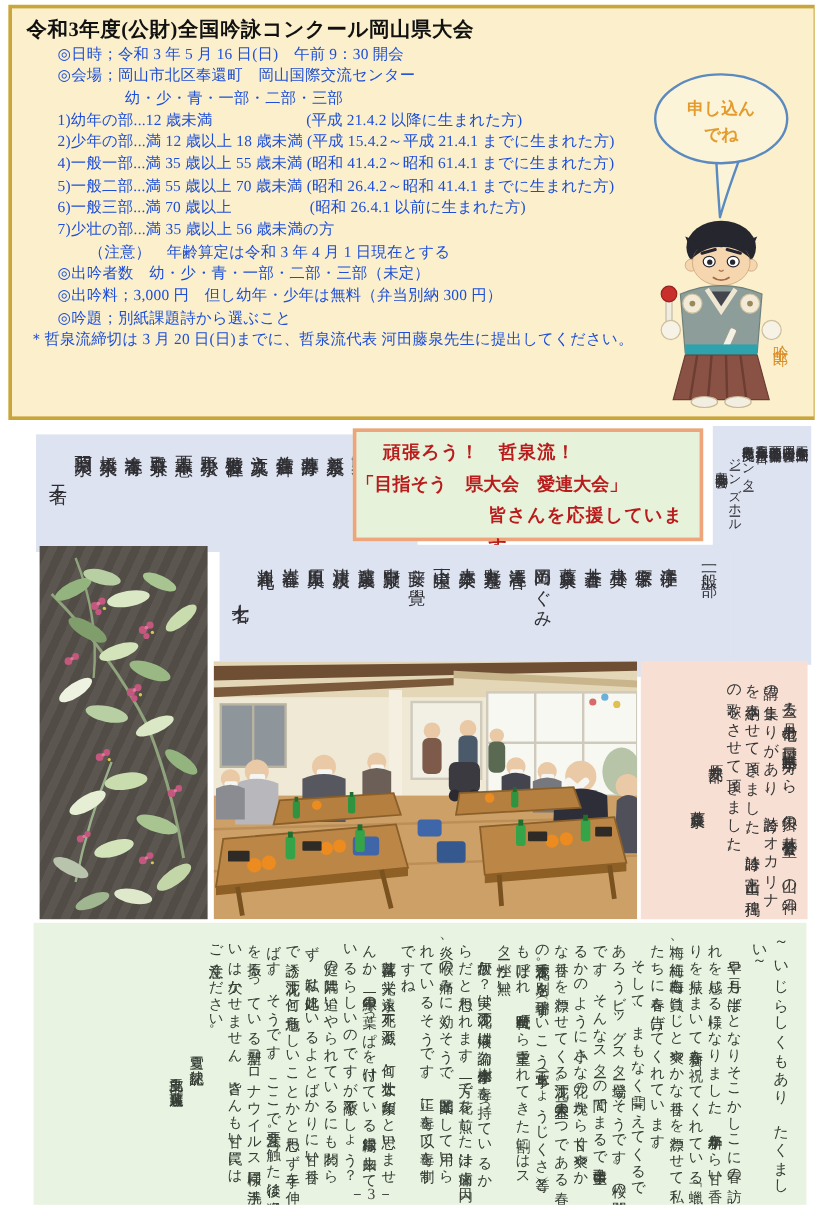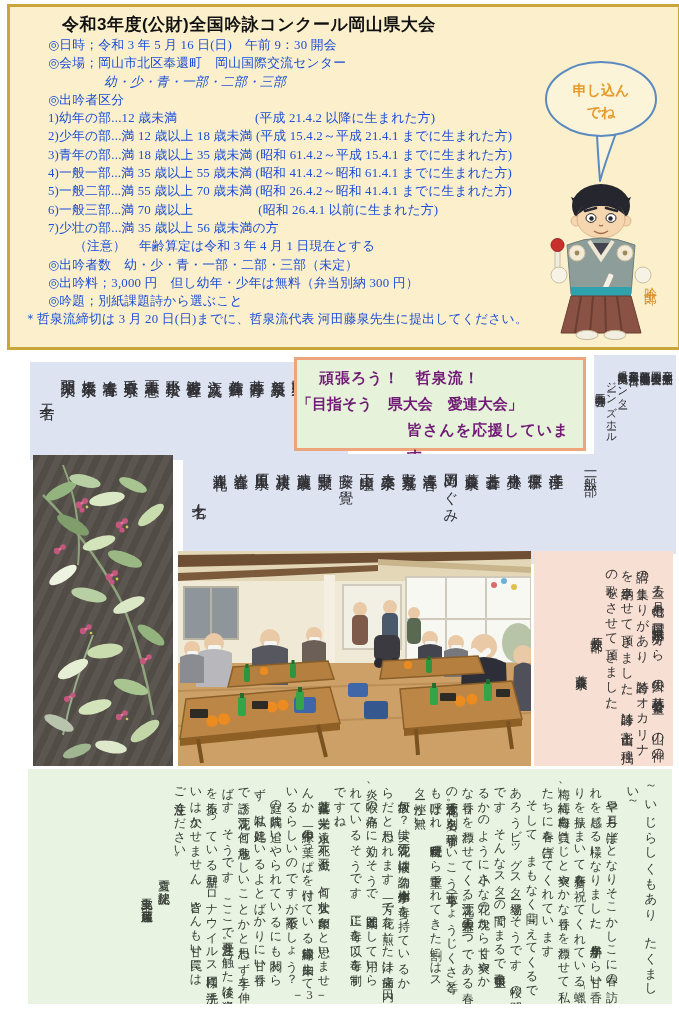--- a/index.html
+++ b/index.html
@@ -6,28 +6,28 @@
   .page{
     position:relative;width:679px;height:1024px;background:#ffffff;overflow:hidden;
     font-family:"Liberation Serif","DejaVu Serif",serif;color:#222;
   }
   
   .topbox{
     position:absolute;left:7px;top:4px;width:656px;height:334px;
     background:#fbf0cb;border:3px solid #c9a53b;padding:6px 0 0 12px;
   }
   .topbox .title{
-    font-family:Liberation Sans, sans-serif;
-    font-weight:bold;font-size:17px;color:#111;letter-spacing:0.5px;margin-left:40px;
+    font-family:Liberation Serif, serif;
+    font-weight:bold;font-size:17px;color:#111;letter-spacing:0.5px;
   }
   .tline{font-size:12.8px;line-height:18.3px;white-space:nowrap;color:#1d4ed8;letter-spacing:0.2px;}
   .i0{padding-left:2px;}
   .i1{padding-left:26px;}
   .i2{padding-left:52px;}
-  .i3{padding-left:82px;font-style:italic;}
+  .i3{padding-left:82px;}
   
   .mascot{position:absolute;right:17px;top:52px;width:118px;height:282px;}
   .mascot-label{
     position:absolute;right:2px;top:218px;writing-mode:vertical-rl;
     font-size:13px;color:#d98d2a;letter-spacing:2px;
   }
   
   .vblock{
     position:absolute;background:#dde3f1;
     writing-mode:vertical-rl;text-orientation:mixed;color:#2f2f33;
@@ -41,21 +41,21 @@
   .general div{font-size:14.5px;line-height:21px;letter-spacing:1px;}
   .general .vheader{font-size:13.5px;margin-left:14px;padding-top:2px;letter-spacing:3px;}
   .general .vcount{padding-top:30px;}
   .eventblock{left:594px;top:355px;width:79px;height:191px;padding:8px 3px 0 0;}
   .eventblock div{font-size:10.6px;line-height:11.2px;letter-spacing:0.5px;}
   
   .slogan{
     position:absolute;left:294px;top:357px;width:286px;height:83px;
     background:#e6f2da;border:3px solid #efa57c;
     font-family:"Liberation Sans","DejaVu Sans",sans-serif;font-weight:bold;
-    color:#701a75;font-size:15px;line-height:26px;padding-top:5px;
+    color:#b91c1c;font-size:15px;line-height:26px;padding-top:5px;
   }
   .slogan .s1{padding-left:22px;letter-spacing:1px;}
   .slogan .s2{}
   .slogan .s3{padding-left:110px;letter-spacing:1px;}
   
   .photo{position:absolute;overflow:hidden;}
   .plantphoto{
     left:33px;top:455px;width:140px;height:311px;
     background:repeating-linear-gradient(115deg,#514c46 0 7px,#5b564f 7px 14px);
   }
@@ -88,24 +88,22 @@
 </head>
 <body>
 
 <div class="page">
 
   <div class="topbox">
     <div class="title">令和3年度(公財)全国吟詠コンクール岡山県大会</div>
     <div class="tline i1">◎日時；令和 3 年 5 月 16 日(日)　午前 9：30 開会</div>
     <div class="tline i1">◎会場；岡山市北区奉還町　岡山国際交流センター</div>
     <div class="tline i3">幼・少・青・一部・二部・三部</div>
-    <div class="tline i1">◎出吟者区分</div>
     <div class="tline i1">1)幼年の部...12 歳未満　　　　　　(平成 21.4.2 以降に生まれた方)</div>
     <div class="tline i1">2)少年の部...満 12 歳以上 18 歳未満 (平成 15.4.2～平成 21.4.1 までに生まれた方)</div>
-    <div class="tline i1">3)青年の部...満 18 歳以上 35 歳未満 (昭和 61.4.2～平成 15.4.1 までに生まれた方)</div>
     <div class="tline i1">4)一般一部...満 35 歳以上 55 歳未満 (昭和 41.4.2～昭和 61.4.1 までに生まれた方)</div>
     <div class="tline i1">5)一般二部...満 55 歳以上 70 歳未満 (昭和 26.4.2～昭和 41.4.1 までに生まれた方)</div>
     <div class="tline i1">6)一般三部...満 70 歳以上　　　　　(昭和 26.4.1 以前に生まれた方)</div>
     <div class="tline i1">7)少壮の部...満 35 歳以上 56 歳未満の方</div>
     <div class="tline i2">（注意）　年齢算定は令和 3 年 4 月 1 日現在とする</div>
     <div class="tline i1">◎出吟者数　幼・少・青・一部・二部・三部（未定）</div>
     <div class="tline i1">◎出吟料；3,000 円　但し幼年・少年は無料（弁当別納 300 円）</div>
     <div class="tline i1">◎吟題；別紙課題詩から選ぶこと</div>
     <div class="tline i0">＊哲泉流締切は 3 月 20 日(日)までに、哲泉流代表 河田藤泉先生に提出してください。</div>
 

